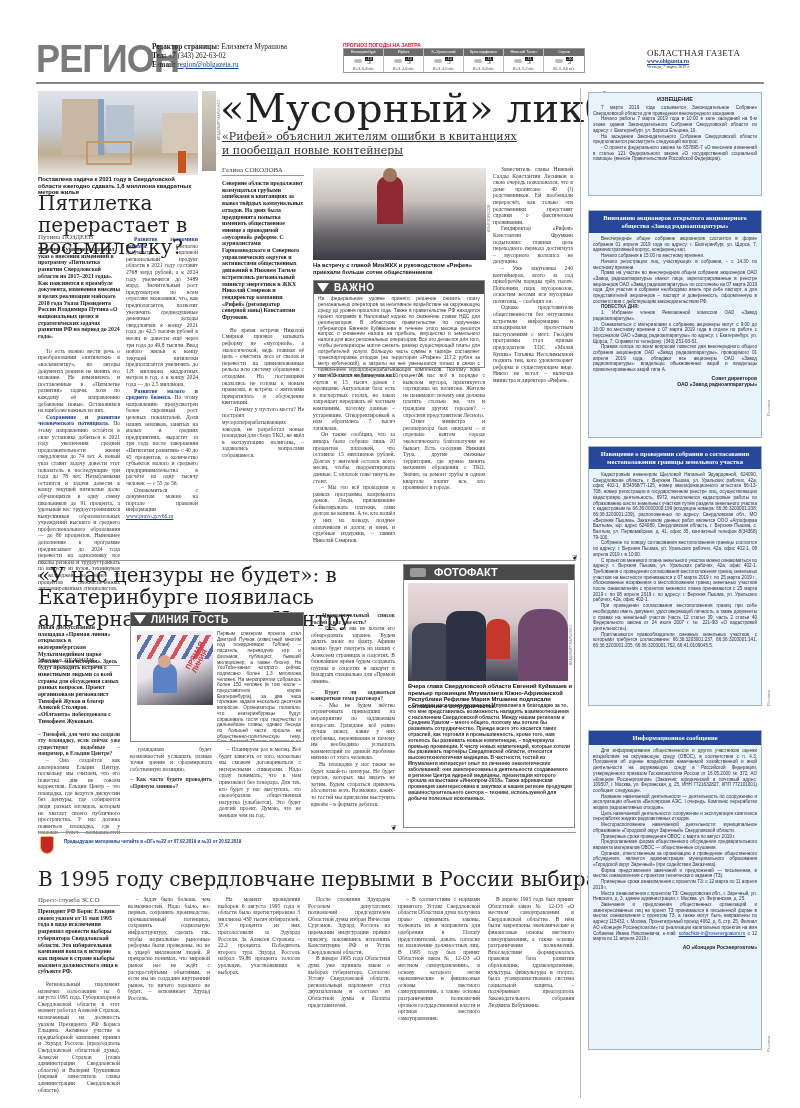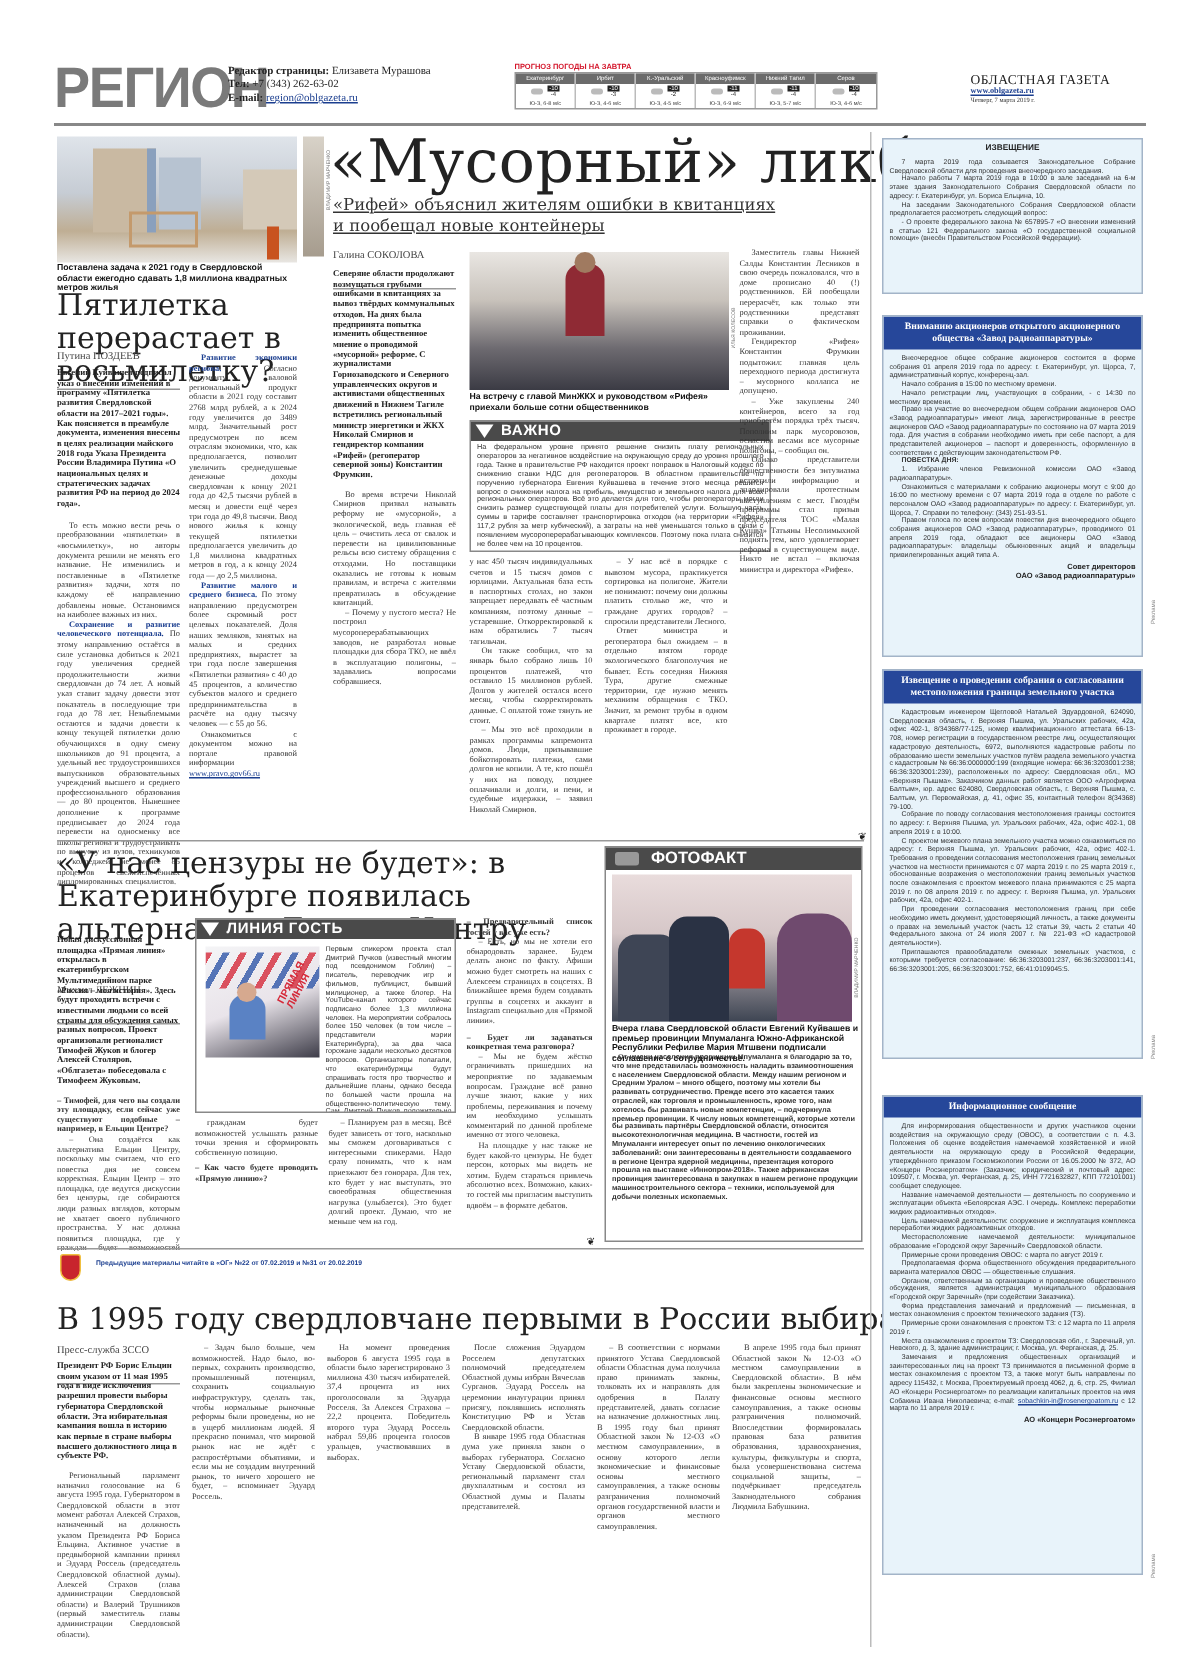--- a/index.html
+++ b/index.html
@@ -4,21 +4,21 @@
 <style>
   * { box-sizing: border-box; margin: 0; padding: 0; }
   html, body { width: 800px; height: 1108px; background: #fff; overflow: hidden; }
   body { font-family: "DejaVu Serif", serif; color: #222; position: relative; }
   .abs { position: absolute; }
   .sans { font-family: "Liberation Sans", sans-serif; }
   .body-text { font-family: "Liberation Serif", serif; font-size: 5.6px; line-height: 6.6px; text-align: justify; color: #333; }
   .lead-text { font-family: "Liberation Serif", serif; font-size: 5.8px; line-height: 6.7px; font-weight: bold; color: #222; }
   .sub-h { color: #1b3e8f; font-weight: bold; }
   .link { color: #1b3e8f; text-decoration: underline; }
-  .author { font-family: "Liberation Serif", serif; font-size: 7px; color: #444; border-bottom: 1.5px solid #999; padding-bottom: 18px; }
+  .author { font-family: "Liberation Serif", serif; font-size: 7px; color: #444; border-bottom: 1.5px solid #999; padding-bottom: 1px; }
   .photo { background: linear-gradient(135deg, #c9ced6, #8e9aa8); overflow: hidden; }
   .caption { font-family: "Liberation Sans", sans-serif; font-size: 5.8px; font-weight: bold; line-height: 6.6px; color: #111; }
   .credit { position: absolute; font-family: "Liberation Sans", sans-serif; font-size: 3.5px; color: #777; writing-mode: vertical-rl; transform: rotate(180deg); }
   .rule { position: absolute; background: #888; }
 
   
   .region-logo { font-family: "Liberation Sans", sans-serif; font-weight: bold; font-size: 38px; color: #7a7a7a; letter-spacing: -1px; transform: scaleX(0.95); transform-origin: left; }
   .editor { font-family: "Liberation Serif", serif; font-size: 7.3px; line-height: 9px; color: #222; }
   .editor b { font-weight: bold; }
   .weather-title { font-family: "Liberation Sans", sans-serif; font-size: 5px; font-weight: bold; color: #d4162b; }
@@ -185,21 +185,21 @@
   <div class="body-text" style="text-indent:8px;">– Почему у пустого места? Не построил мусороперерабатывающих заводов, не разработал новые площадки для сбора ТКО, не ввёл в эксплуатацию полигоны, – задавались вопросами собравшиеся.</div>
 </div>
 
 <div class="abs photo" style="left:313px;top:168px;width:173px;height:92px;background:linear-gradient(180deg,#e9e6e2 0%,#c8c2bb 35%,#6d6a70 70%,#3b3b44 100%);">
   <div class="abs" style="left:64px;top:8px;width:26px;height:48px;background:#8f2a34;border-radius:10px 10px 0 0;"></div>
   <div class="abs" style="left:70px;top:0;width:14px;height:14px;background:#a07a60;border-radius:50%;"></div>
 </div>
 <div class="credit" style="left:487px;top:205px;">ИЛЬЯ КОЛЕСОВ</div>
 <div class="abs caption" style="left:313px;top:262px;width:173px;">На встречу с главой МинЖКХ и руководством «Рифея» приехали больше сотни общественников</div>
 
-<div class="abs box" style="left:313px;top:280px;width:201px;height:88px;">
+<div class="abs box" style="left:313px;top:280px;width:172px;height:88px;">
   <div class="rubric"><span class="tri"></span><span>ВАЖНО</span></div>
   <div class="sans" style="font-size:4.9px;line-height:5.9px;padding:2px 4px;text-align:justify;color:#333;">На федеральном уровне принято решение снизить плату региональных операторов за негативное воздействие на окружающую среду до уровня прошлого года. Также в правительстве РФ находится проект поправок в Налоговый кодекс по снижению ставки НДС для регоператоров. В областном правительстве по поручению губернатора Евгения Куйвашева в течение этого месяца решится вопрос о снижении налога на прибыль, имущество и земельного налога для всех региональных операторов. Всё это делается для того, чтобы регоператоры могли снизить размер существующей платы для потребителей услуги. Большую часть суммы в тарифе составляет транспортировка отходов (на территории «Рифея» 117,2 рубля за метр кубический), а затраты на неё уменьшатся только в связи с появлением мусороперерабатывающих комплексов. Поэтому пока плата снизится не более чем на 10 процентов.</div>
 </div>
 
 <div class="col" style="left:313px;top:372px;width:82px;">
   <div class="body-text">у нас 450 тысяч индивидуальных счетов и 15 тысяч домов с юрлицами. Актуальная база есть в паспортных столах, но закон запрещает передавать её частным компаниям, поэтому данные – устаревшие. Откорректировкой к нам обратились 7 тысяч тагильчан.</div>
   <div class="body-text" style="text-indent:8px;">Он также сообщил, что за январь было собрано лишь 10 процентов платежей, что оставило 15 миллионов рублей. Долгов у жителей остался всего месяц, чтобы скорректировать данные. С оплатой тоже тянуть не стоит.</div>
   <div class="body-text" style="text-indent:8px;">– Мы это всё проходили в рамках программы капремонта домов. Люди, призывавшие бойкотировать платежи, сами долгов не копили. А те, кто пошёл у них на поводу, позднее оплачивали и долги, и пени, и судебные издержки, – заявил Николай Смирнов.</div>
 </div>
 <div class="col" style="left:403px;top:372px;width:82px;">

